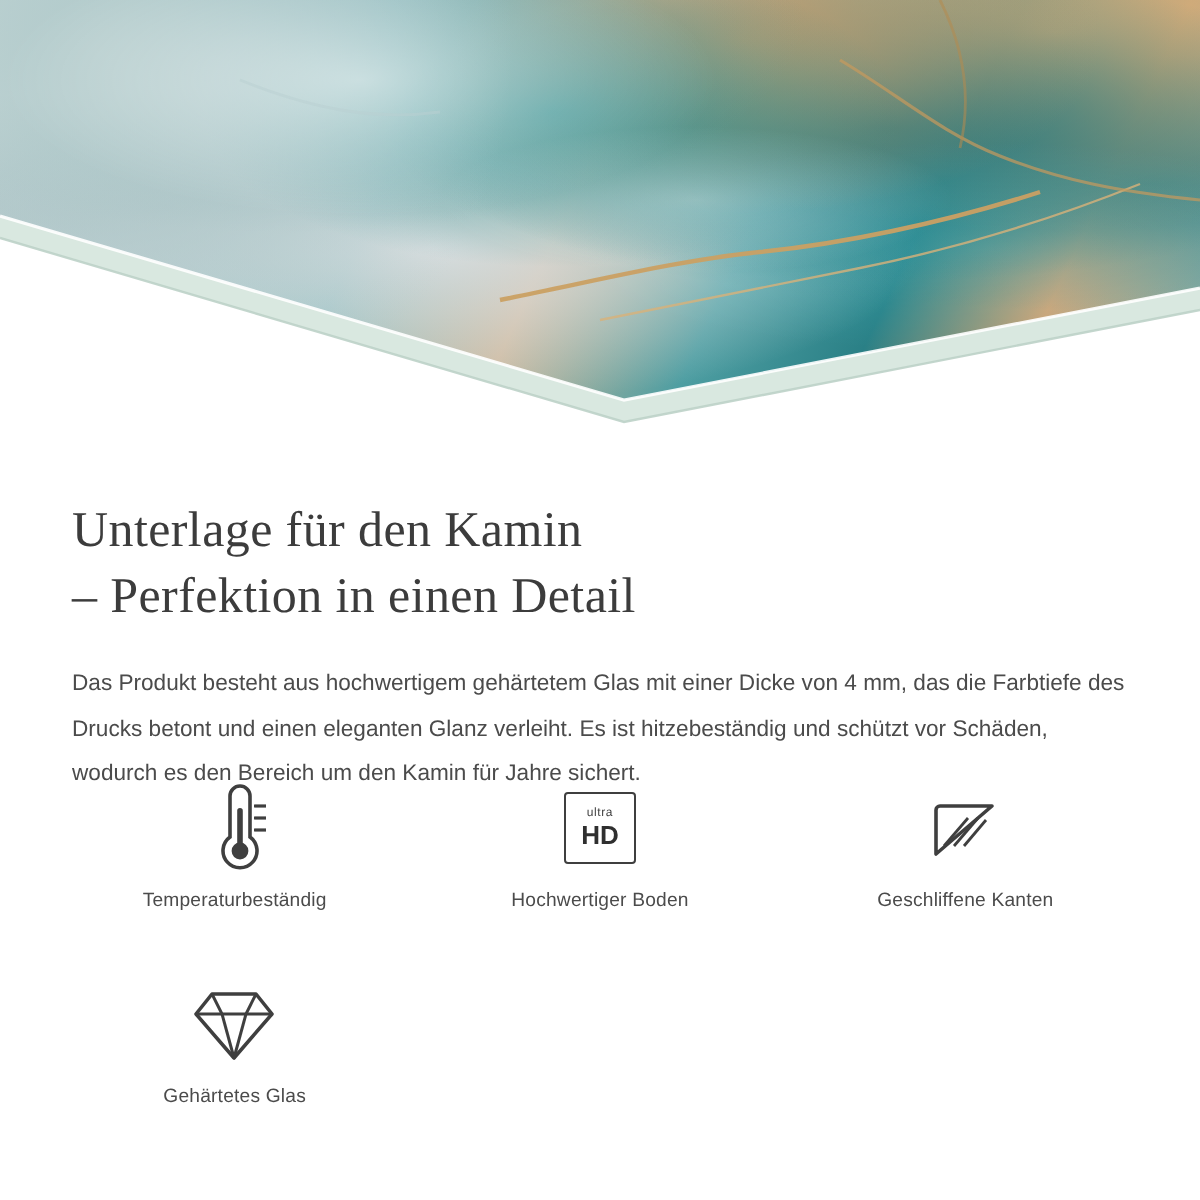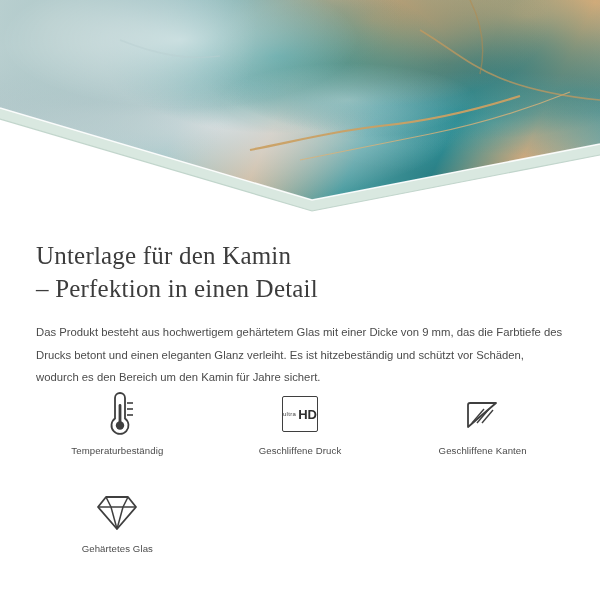--- a/index.html
+++ b/index.html
@@ -80,21 +80,21 @@
   }
   .sparkle {
     position: absolute;
     pointer-events: none;
   }
 
   
   .content {
     position: absolute;
     left: 0;
-    top: 221px;
+    top: 231px;
     width: 600px;
   }
   .headline {
     margin: 18px 0 0 36px;
     width: 420px;
     font-family: "Liberation Serif", serif;
     font-size: 25px;
     line-height: 1.32;
     color: #3c3c3c;
     font-weight: 400;
@@ -138,23 +138,23 @@
     font-size: 9.6px;
     color: #4b4b4b;
     letter-spacing: 0.1px;
   }
   .hd-box {
     width: 34px;
     height: 34px;
     border: 1.6px solid #3f3f3f;
     border-radius: 2px;
     display: flex;
-    flex-direction: row;
+    flex-direction: column;
     align-items: center;
-    justify-content: space-between;
+    justify-content: center;
     line-height: 1;
   }
   .hd-box .ultra {
     font-size: 6px;
     letter-spacing: 0.3px;
     color: #3f3f3f;
     margin-bottom: 1px;
   }
   .hd-box .hd {
     font-size: 13px;
@@ -191,21 +191,21 @@
     <svg class="sparkle" style="left:556px; top:186px;" width="26" height="26" viewBox="0 0 26 26">
       <path d="M13,1 C13.9,9.5 16.5,12.1 25,13 C16.5,13.9 13.9,16.5 13,25 C12.1,16.5 9.5,13.9 1,13 C9.5,12.1 12.1,9.5 13,1 Z" fill="#ffffff" opacity="0.9"></path>
     </svg>
   </div>
 
   <div class="content">
     <h1 class="headline">
       <span>Unterlage für den Kamin</span>
       <span class="line2">– Perfektion in einen Detail</span>
     </h1>
-    <p class="bodytext">Das Produkt besteht aus hochwertigem gehärtetem Glas mit einer Dicke von 9 mm, das die Farbtiefe des Drucks betont und einen eleganten Glanz verleiht. Es ist hitzebeständig und schützt vor Schäden, wodurch es den Bereich um den Kamin für Jahre sichert.</p>
+    <p class="bodytext">Das Produkt besteht aus hochwertigem gehärtetem Glas mit einer Dicke von 4 mm, das die Farbtiefe des Drucks betont und einen eleganten Glanz verleiht. Es ist hitzebeständig und schützt vor Schäden, wodurch es den Bereich um den Kamin für Jahre sichert.</p>
   </div>
 
   <div class="features">
 
     <div class="feature">
       <div class="feature-icon">
         <svg width="40" height="44" viewBox="0 0 40 44">
           <path d="M18 6 a5 5 0 0 1 10 0 v20.5 a8.5 8.5 0 1 1 -10 0 Z" fill="none" stroke="#3f3f3f" stroke-width="1.8"></path>
           <circle cx="23" cy="33.5" r="4.2" fill="#3f3f3f"></circle>
           <rect x="21.6" y="12" width="2.8" height="19" rx="1.4" fill="#3f3f3f"></rect>
@@ -217,21 +217,21 @@
       <div class="feature-label">Temperaturbeständig</div>
     </div>
 
     <div class="feature">
       <div class="feature-icon">
         <div class="hd-box">
           <span class="ultra">ultra</span>
           <span class="hd">HD</span>
         </div>
       </div>
-      <div class="feature-label">Geschliffene Druck</div>
+      <div class="feature-label">Hochwertiger Boden</div>
     </div>
 
 
     <div class="feature">
       <div class="feature-icon">
         <svg width="42" height="42" viewBox="0 0 42 42">
           <path d="M6 34 V12 A2 2 0 0 1 8 10 H34 Z" fill="none" stroke="#3f3f3f" stroke-width="1.8" stroke-linejoin="round"></path>
           <line x1="10" y1="30" x2="22" y2="16" stroke="#3f3f3f" stroke-width="1.4"></line>
           <line x1="15" y1="30" x2="27" y2="16" stroke="#3f3f3f" stroke-width="1.4"></line>
           <line x1="20" y1="30" x2="31" y2="17" stroke="#3f3f3f" stroke-width="1.4"></line>

